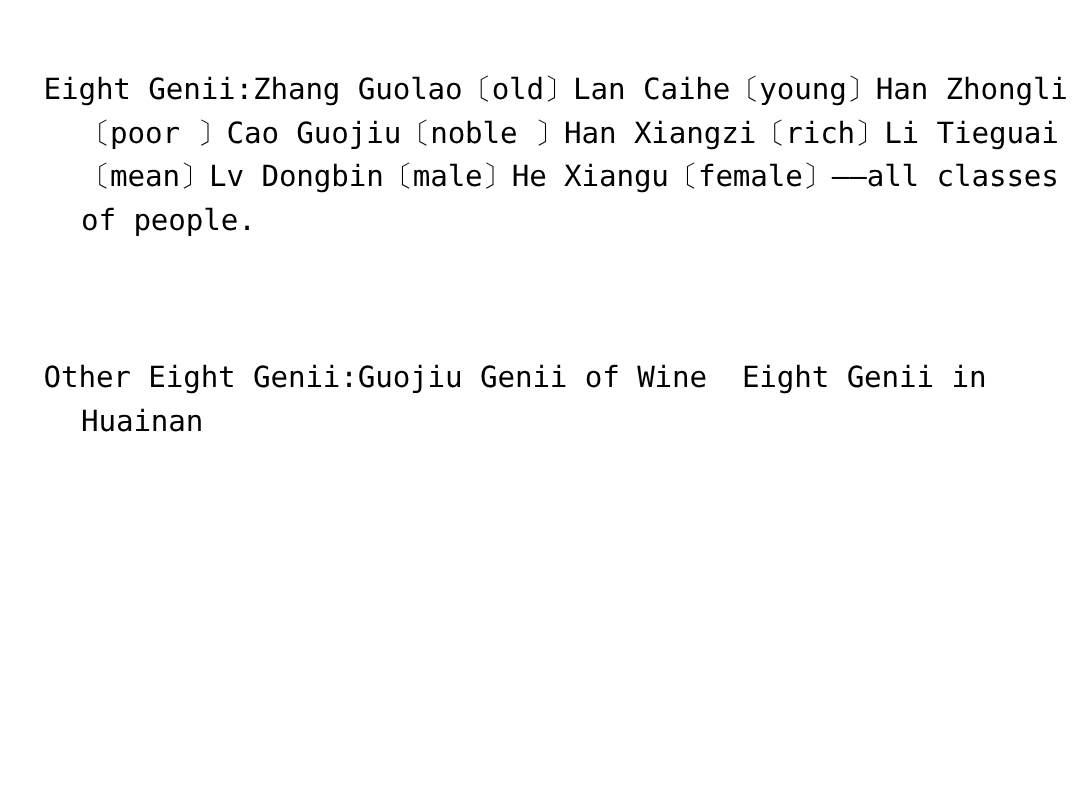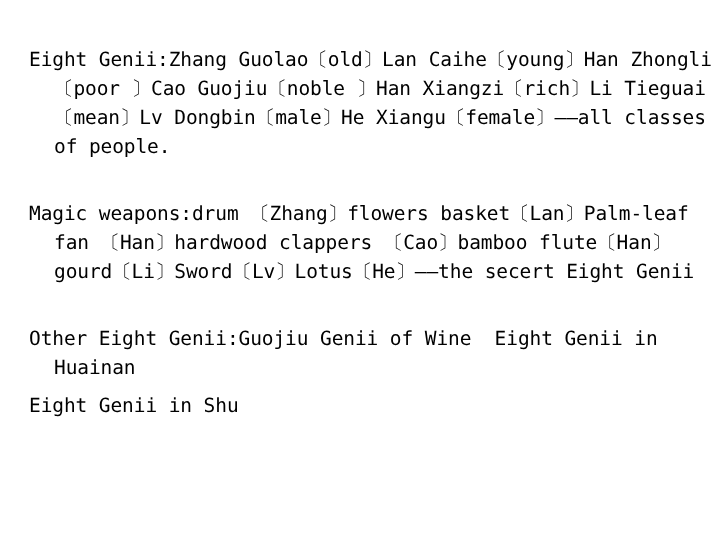--- a/index.html
+++ b/index.html
@@ -58,24 +58,22 @@
 </head>
 <body>
 
 <div id="slide">
   <div id="content-block">
 
     <p class="para">Eight Genii:Zhang Guolao〔old〕Lan Caihe〔young〕Han Zhongli〔poor 〕Cao Guojiu〔noble 〕Han Xiangzi〔rich〕Li Tieguai〔mean〕Lv Dongbin〔male〕He Xiangu〔female〕——all classes of people.</p>
 
     <div class="gap-full"></div>
 
-    <p class="para">Magic weapons:drum 〔Zhang〕flowers basket〔Lan〕Palm-leaf fan 〔Han〕hardwood clappers 〔Cao〕bamboo flute〔Han〕gourd〔Li〕Sword〔Lv〕Lotus〔He〕——the secert Eight Genii</p>
 
     <div class="gap-full"></div>
 
     <p class="para">Other Eight Genii:Guojiu Genii of Wine  Eight Genii in Huainan</p>
 
     <div class="gap-small"></div>
 
-    <p class="para">Eight Genii in Shu</p>
 
   </div>
 </div>
 
 </body></html>

